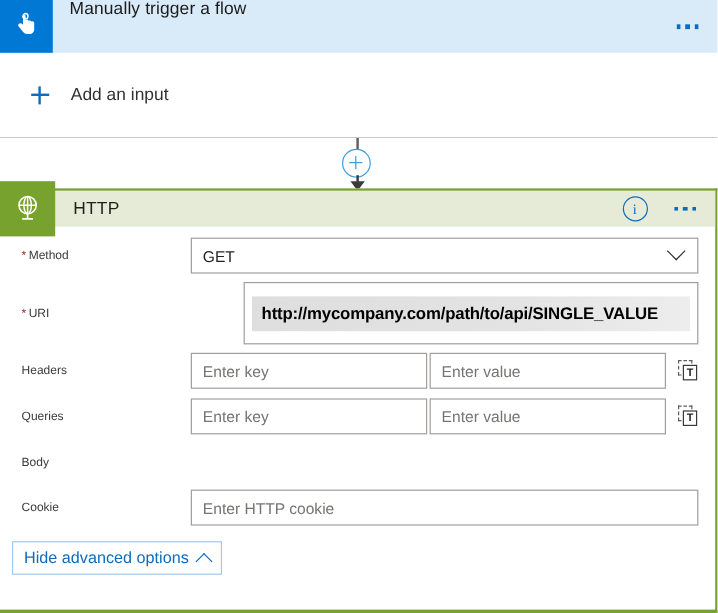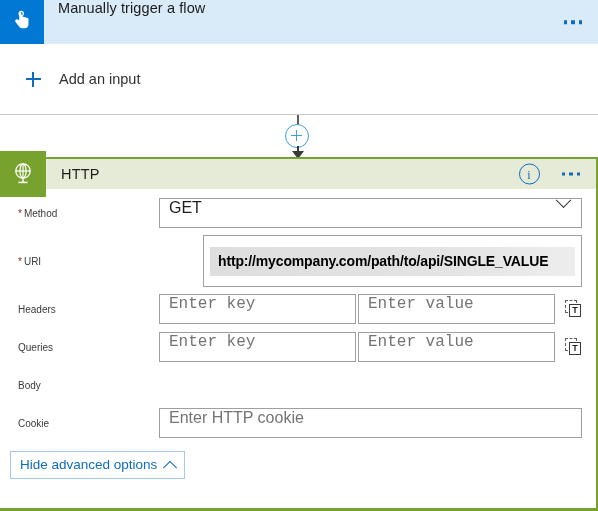--- a/index.html
+++ b/index.html
@@ -211,23 +211,23 @@
     padding-left: 4px;
   }
   .req-star { color: #a4262c; margin-right: 2px; }
   .row-field { flex: 1; display: flex; align-items: center; gap: 10px; padding-right: 14px; }
 
   .ctl {
     height: 30px;
     border: 1px solid #a19f9d;
     background: #ffffff;
     display: flex;
-    align-items: flex-start;
+    align-items: center;
     padding: 0 9px;
-    font-size: 16px;
+    font-size: 13px;
     color: #201f1e;
     flex: 1;
     cursor: text;
   }
   .ctl.placeholder { color: #767472; }
   .ctl.select { cursor: pointer; justify-content: space-between; padding-right: 12px; }
 
   .chev {
     width: 11px; height: 11px;
     border-right: 1.6px solid #323130;
@@ -253,21 +253,21 @@
     font-size: 14px;
     font-weight: bold;
     color: #000000;
     letter-spacing: -0.15px;
     width: 100%;
     white-space: nowrap;
     overflow: hidden;
   }
 
   
-  .kv { display: flex; flex: 1; gap: 2px; font-family: Liberation Mono, monospace; }
+  .kv { display: flex; flex: 1; gap: 2px; }
   .kv .ctl { flex: 1 1 0; }
 
   .textmode-icon {
     width: 17px; height: 18px;
     position: relative;
     flex: 0 0 17px;
     cursor: pointer;
   }
   .textmode-icon .back {
     position: absolute;

